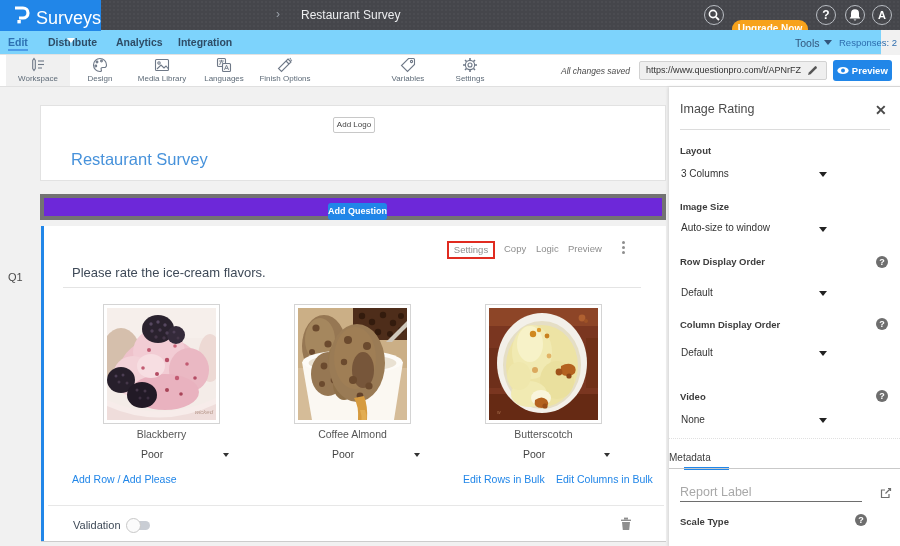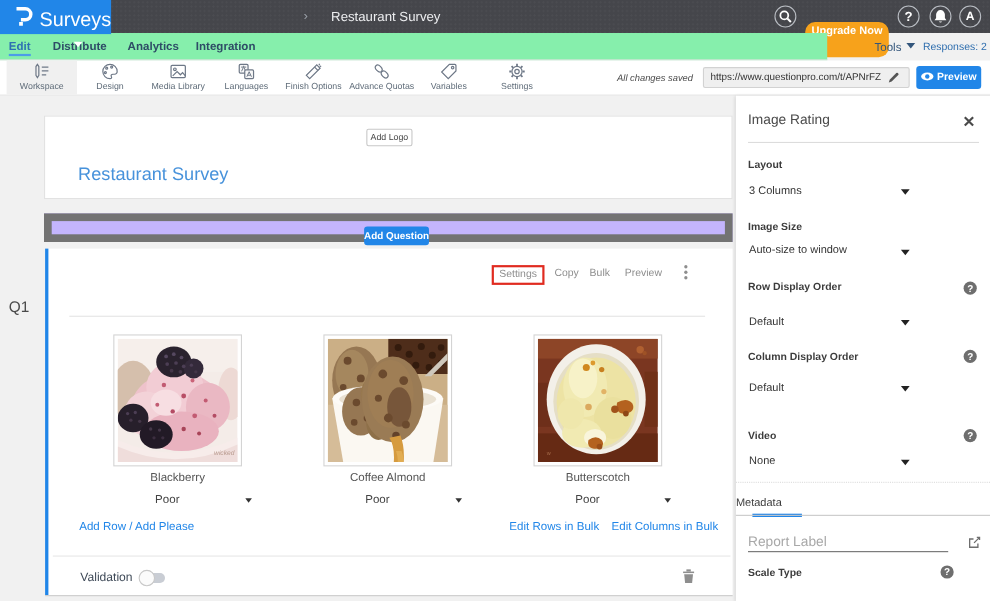--- a/index.html
+++ b/index.html
@@ -6,43 +6,43 @@
 html,body { width:900px; height:546px; overflow:hidden; font-family:"Liberation Sans",sans-serif; background:#F1F1F1; }
 .topbar { position:absolute; left:0; top:0; width:900px; height:30px; background-color:#45464B; background-image:radial-gradient(circle, rgba(255,255,255,0.03) 0.8px, transparent 1.1px); background-size:4px 4px; }
 .logoarea { position:absolute; left:0; top:0; width:101px; height:31px; background:#2186E8; color:#fff; z-index:5; }
 .surveys { position:absolute; left:36px; top:8px; font-size:18px; color:#fff;text-align:center; }
 .surveys .car { display:inline-block; margin-left:5px; width:0; height:0; border-left:4px solid transparent; border-right:4px solid transparent; border-top:5px solid #fff; vertical-align:2px; }
 .bc1 { position:absolute; left:120px; top:8px; font-size:12.5px; color:#64A3D8; }
 .bcsep { position:absolute; left:276px; top:7px; font-size:12px; color:#9aa0a8; }
 .bc2 { position:absolute; left:301px; top:8px; font-size:12px; color:#EDEEF0; }
 .cirbtn { position:absolute; top:5px; width:20px; height:20px; border:1px solid #B9BDC3; border-radius:50%; }
 .upg { position:absolute; left:732px; top:20px; width:76px; height:32px; background:#F7A21B; border-radius:9px; color:#fff; font-size:10px; font-weight:bold; text-align:center; line-height:18px; }
-.tabs { position:absolute; left:0; top:30px; width:752px; height:25px; background:#86efac; border-bottom:1px solid #E2E2E2; }
+.tabs { position:absolute; left:0; top:30px; width:881px; height:25px; background:#7dd3fc; border-bottom:1px solid #E2E2E2; }
 .tab { position:absolute; top:6px; font-size:10.5px; color:#2E4C66; font-weight:bold; white-space:nowrap; }
 .tab.active { border-bottom:2px solid #4D9CE8; padding-bottom:1px; color:#2E71B2; }
 .toolright { position:absolute; top:7px; font-size:11px; color:#2E4C66; font-weight:bold; white-space:nowrap; }
 .toolbar { position:absolute; left:0; top:55px; width:900px; height:32px; background:#FFFFFF; border-bottom:1px solid #E0E0E0; }
 .titem { position:absolute; top:0; height:31px; width:70px; text-align:center; }
 .titem .lbl { position:absolute; bottom:3px; width:100%; text-align:center; font-size:8px; color:#5E6B78; }
 .titem svg { position:absolute; top:2px; left:50%; margin-left:-8px; }
 .wsel { background:#F0F0F0; }
 .changes { position:absolute; left:561px; top:11px; font-size:8.5px; font-style:italic; color:#4a4a4a; }
 .urlbox { position:absolute; left:639px; top:6px; width:188px; height:19px; background:#EFEFEF; border:1px solid #D2D2D2; border-radius:2px; font-size:9px; color:#333; line-height:17px; padding-left:6px; white-space:nowrap; overflow:hidden; }
 
 .pvbtn { position:absolute; left:833px; top:5px; width:59px; height:21px; background:#2186E8; border-radius:3px; color:#fff; font-size:9.5px; font-weight:bold; text-align:center; line-height:21px; }
 .main { position:absolute; left:0; top:87px; width:900px; height:459px; background:#F1F1F1; }
 .panel { position:absolute; left:669px; top:0px; width:265px; height:460px; background:#fff; box-shadow:-1px 0 3px rgba(0,0,0,0.12); }
 .card1 { position:absolute; left:40px; top:18px; width:626px; height:76px; background:#fff; border:1px solid #E2E2E2; }
 .addlogo { position:absolute; left:292px; top:11px; width:42px; height:16px; background:#fff; border:1px solid #C8C8C8; border-radius:2px; font-size:8px; color:#444; text-align:center; line-height:14px; }
 .rstitle { position:absolute; left:30px; top:44px; font-size:16.5px; color:#4792DB; }
-.card2 { position:absolute; left:40px; top:107px; width:626px; height:26px; background:#c4b5fd; border:7px solid #737373; }
+.card2 { position:absolute; left:40px; top:107px; width:626px; height:26px; background:#6d28d9; border:4px solid #737373; }
 .addq { position:absolute; left:284px; top:5px; width:59px; height:17px; background:#2186E8; border-radius:3px; color:#fff; font-size:9px; font-weight:bold; text-align:center; line-height:17px; }
 .qcard { position:absolute; left:41px; top:139px; width:625px; height:315px; background:#fff; border-left:3px solid #2186E8; }
 .qbot { position:absolute; left:41px; top:454px; width:625px; height:1px; background:#CCCCCC; }
-.qnum { position:absolute; left:8px; top:184px; font-size:14px; color:#4A4A4A; }
+.qnum { position:absolute; left:8px; top:184px; font-size:11px; color:#4A4A4A; }
 .qact { position:absolute; top:17px; font-size:9.5px; color:#8E8E8E; }
 .setbox { position:absolute; left:403px; top:15px; width:48px; height:18px; border:2px solid #E02B20; font-size:9.5px; color:#8E8E8E; text-align:center; line-height:14px; }
 .dots3 { position:absolute; left:578px; top:15px; width:3px; }
 .dots3 span { display:block; width:3px; height:3px; border-radius:50%; background:#8E8E8E; margin-bottom:2px; }
 .qtext { position:absolute; left:28px; top:39px; font-size:13px; color:#3F4A58; }
 .qunder { position:absolute; left:19px; top:61px; width:578px; height:1px; background:#E4E4E4; }
 .imgbox { position:absolute; top:78px; width:117px; height:120px; border:1px solid #D4D4D4; background:#fff; padding:3px; }
 .imgbox svg { width:109px; height:112px; display:block; }
 .imlabel { position:absolute; top:202px; width:117px; text-align:center; font-size:10.5px; color:#555; }
 .poor { position:absolute; top:222px; font-size:10.5px; color:#444; }
@@ -145,27 +145,20 @@
   </div>
   <div class="titem" style="left:250px">
     <svg width="16" height="16" viewBox="0 0 16 16" fill="none" stroke="#6E7887" stroke-width="1.1">
       <path d="M11 2 l3 3 l-9.5 9.5 l-3 -3 z"></path>
         <line x1="9" y1="4" x2="12" y2="7"></line>
       <line x1="13" y1="1" x2="13.6" y2="2.4"></line>
         <line x1="15" y1="3" x2="13.6" y2="3.6"></line>
     </svg>
     <div class="lbl">Finish Options</div>
   </div>
-  <div class="titem" style="left:312px">
-    <svg width="16" height="16" viewBox="0 0 16 16" fill="none" stroke="#6E7887" stroke-width="1.1">
-      <ellipse cx="5.3" cy="5.3" rx="3.6" ry="2.4" transform="rotate(45 5.3 5.3)"></ellipse>
-        <ellipse cx="10.7" cy="10.7" rx="3.6" ry="2.4" transform="rotate(45 10.7 10.7)"></ellipse>
-    </svg>
-    <div class="lbl">Advance Quotas</div>
-  </div>
   <div class="titem" style="left:373px">
     <svg width="16" height="16" viewBox="0 0 16 16" fill="none" stroke="#6E7887" stroke-width="1.1">
       <path d="M8.5 1.5 h5 a1 1 0 0 1 1 1 v5 l-7 7 l-6 -6 z"></path>
         <circle cx="11.5" cy="4.5" r="1.1"></circle>
     </svg>
     <div class="lbl">Variables</div>
   </div>
   <div class="titem" style="left:435px">
     <svg width="16" height="16" viewBox="0 0 16 16" fill="none" stroke="#6E7887" stroke-width="1.1">
       <circle cx="8" cy="8" r="2"></circle>
@@ -198,27 +191,28 @@
     <div class="addlogo">Add Logo</div>
     <div class="rstitle">Restaurant Survey</div>
   </div>
   <div class="card2">
       <div class="addq">Add Question</div>
     </div>
   <div class="qnum">Q1</div>
   <div class="qcard">
     <div class="setbox">Settings</div>
     <div class="qact" style="left:460px">Copy</div>
-    <div class="qact" style="left:492px">Bulk</div>
+    <div class="qact" style="left:492px">Logic</div>
     <div class="qact" style="left:524px">Preview</div>
     <div class="dots3">
         <span></span>
         <span></span>
         <span></span>
       </div>
+    <div class="qtext">Please rate the ice-cream flavors.</div>
     <div class="qunder"></div>
     <div class="imgbox" style="left:59px">
       <svg viewBox="0 0 109 112" preserveAspectRatio="none">
         <rect width="109" height="112" fill="#F4ECE8"></rect>
         <rect x="0" y="0" width="109" height="30" fill="#F6EFEB"></rect>
         <ellipse cx="14" cy="48" rx="20" ry="28" fill="#D5BFAC"></ellipse>
         <ellipse cx="103" cy="50" rx="12" ry="24" fill="#EDD9D4"></ellipse>
         <ellipse cx="54" cy="64" rx="42" ry="34" fill="#EEC2CB"></ellipse>
         <ellipse cx="52" cy="44" rx="26" ry="24" fill="#F2CCD4"></ellipse>
         <ellipse cx="26" cy="68" rx="20" ry="20" fill="#F3D2D8"></ellipse>

